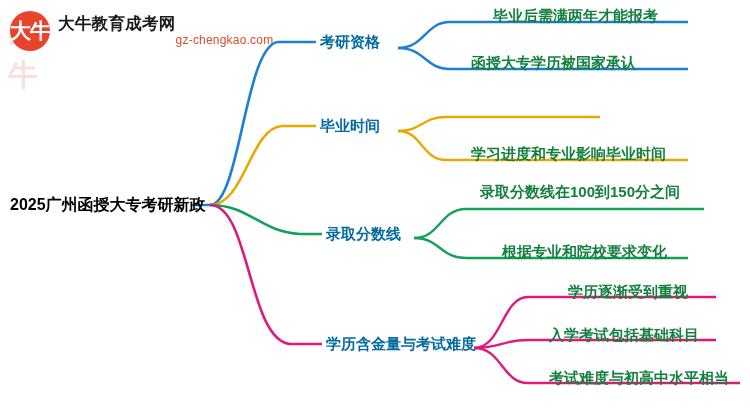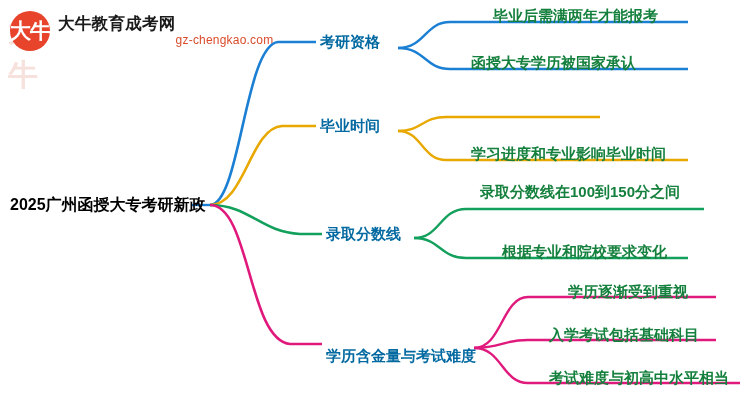--- a/index.html
+++ b/index.html
@@ -169,18 +169,18 @@
   <div class="node node-leaf" style="left:493px; top:8px;">毕业后需满两年才能报考</div>
   <div class="node node-leaf" style="left:471px; top:55px;">函授大专学历被国家承认</div>
 
   <div class="node node-branch" style="left:320px; top:118px;">毕业时间</div>
   <div class="node node-leaf" style="left:471px; top:146px;">学习进度和专业影响毕业时间</div>
 
   <div class="node node-branch" style="left:326px; top:226px;">录取分数线</div>
   <div class="node node-leaf" style="left:480px; top:184px;text-align:center;">录取分数线在100到150分之间</div>
   <div class="node node-leaf" style="left:488px; top:244px;margin-left:14px;">根据专业和院校要求变化</div>
 
-  <div class="node node-branch" style="left:326px; top:336px;margin-top:12px;">学历含金量与考试难度</div>
+  <div class="node node-branch" style="left:326px; top:336px;">学历含金量与考试难度</div>
   <div class="node node-leaf" style="left:568px; top:284px;">学历逐渐受到重视</div>
   <div class="node node-leaf" style="left:549px; top:370px;">考试难度与初高中水平相当</div>
   <div class="node node-leaf" style="left:549px; top:327px;">入学考试包括基础科目</div>
 
 </div>
 
 </body></html>

